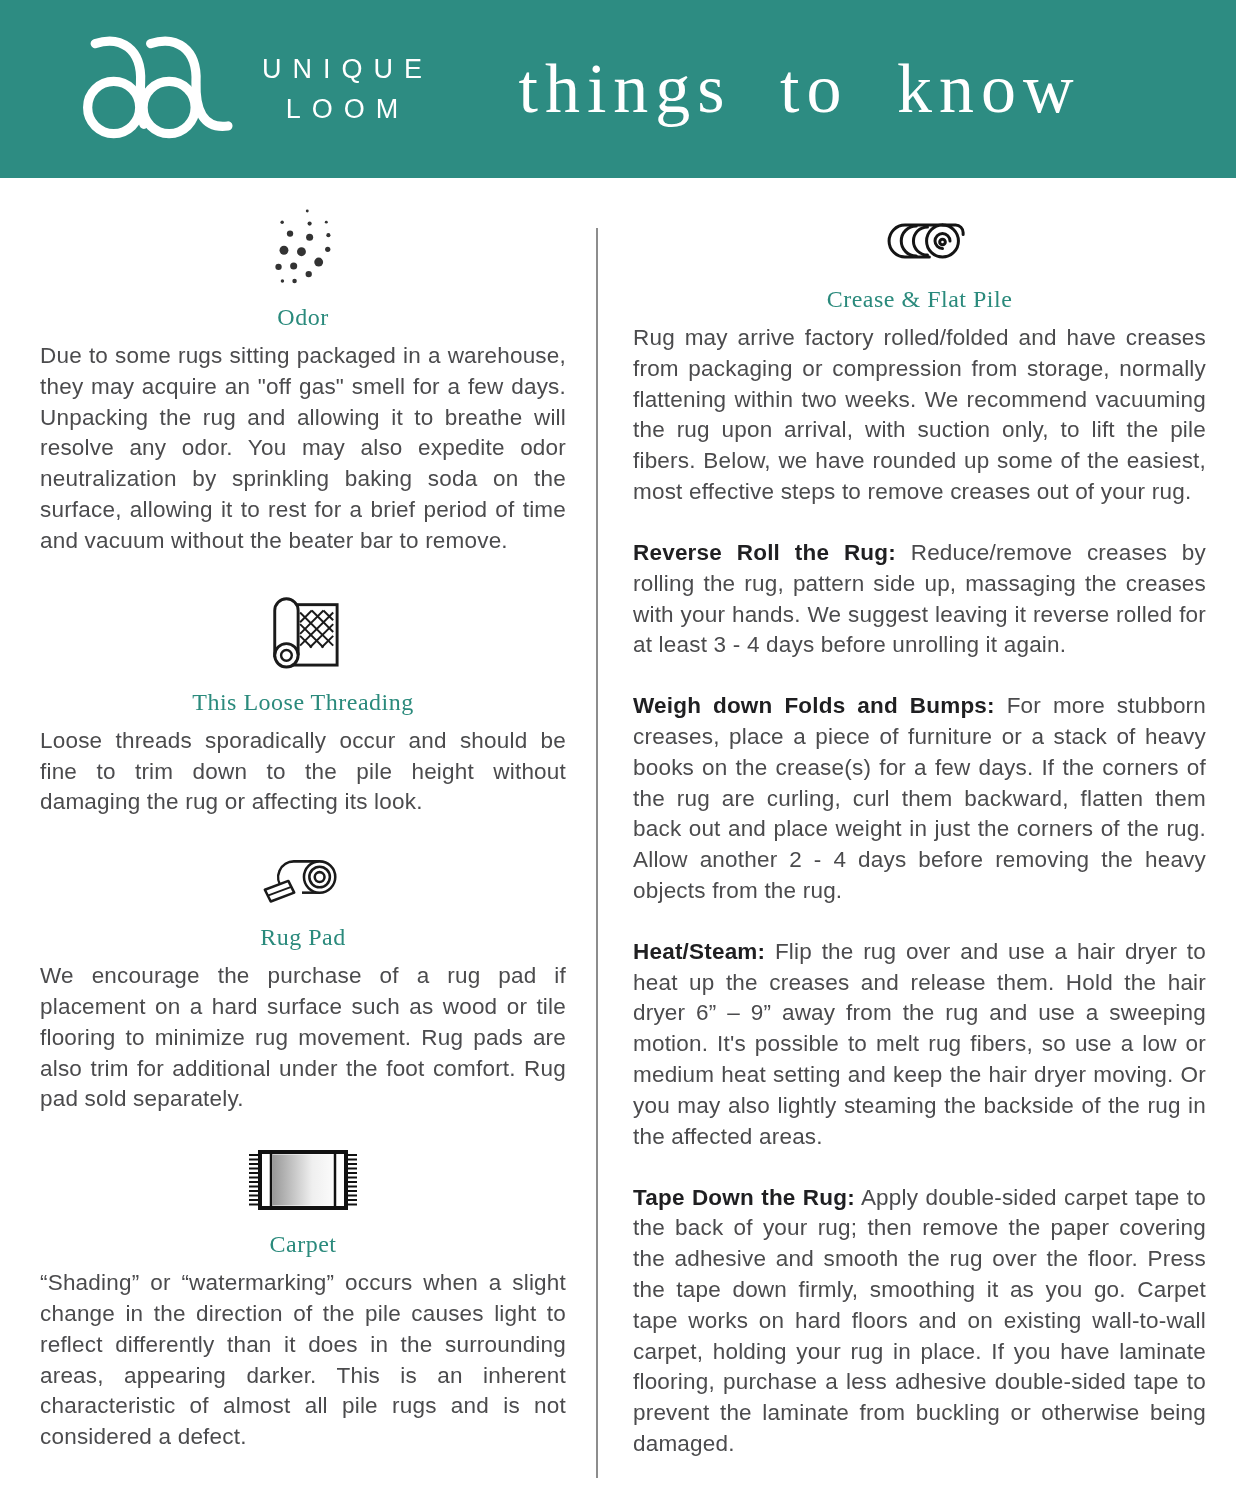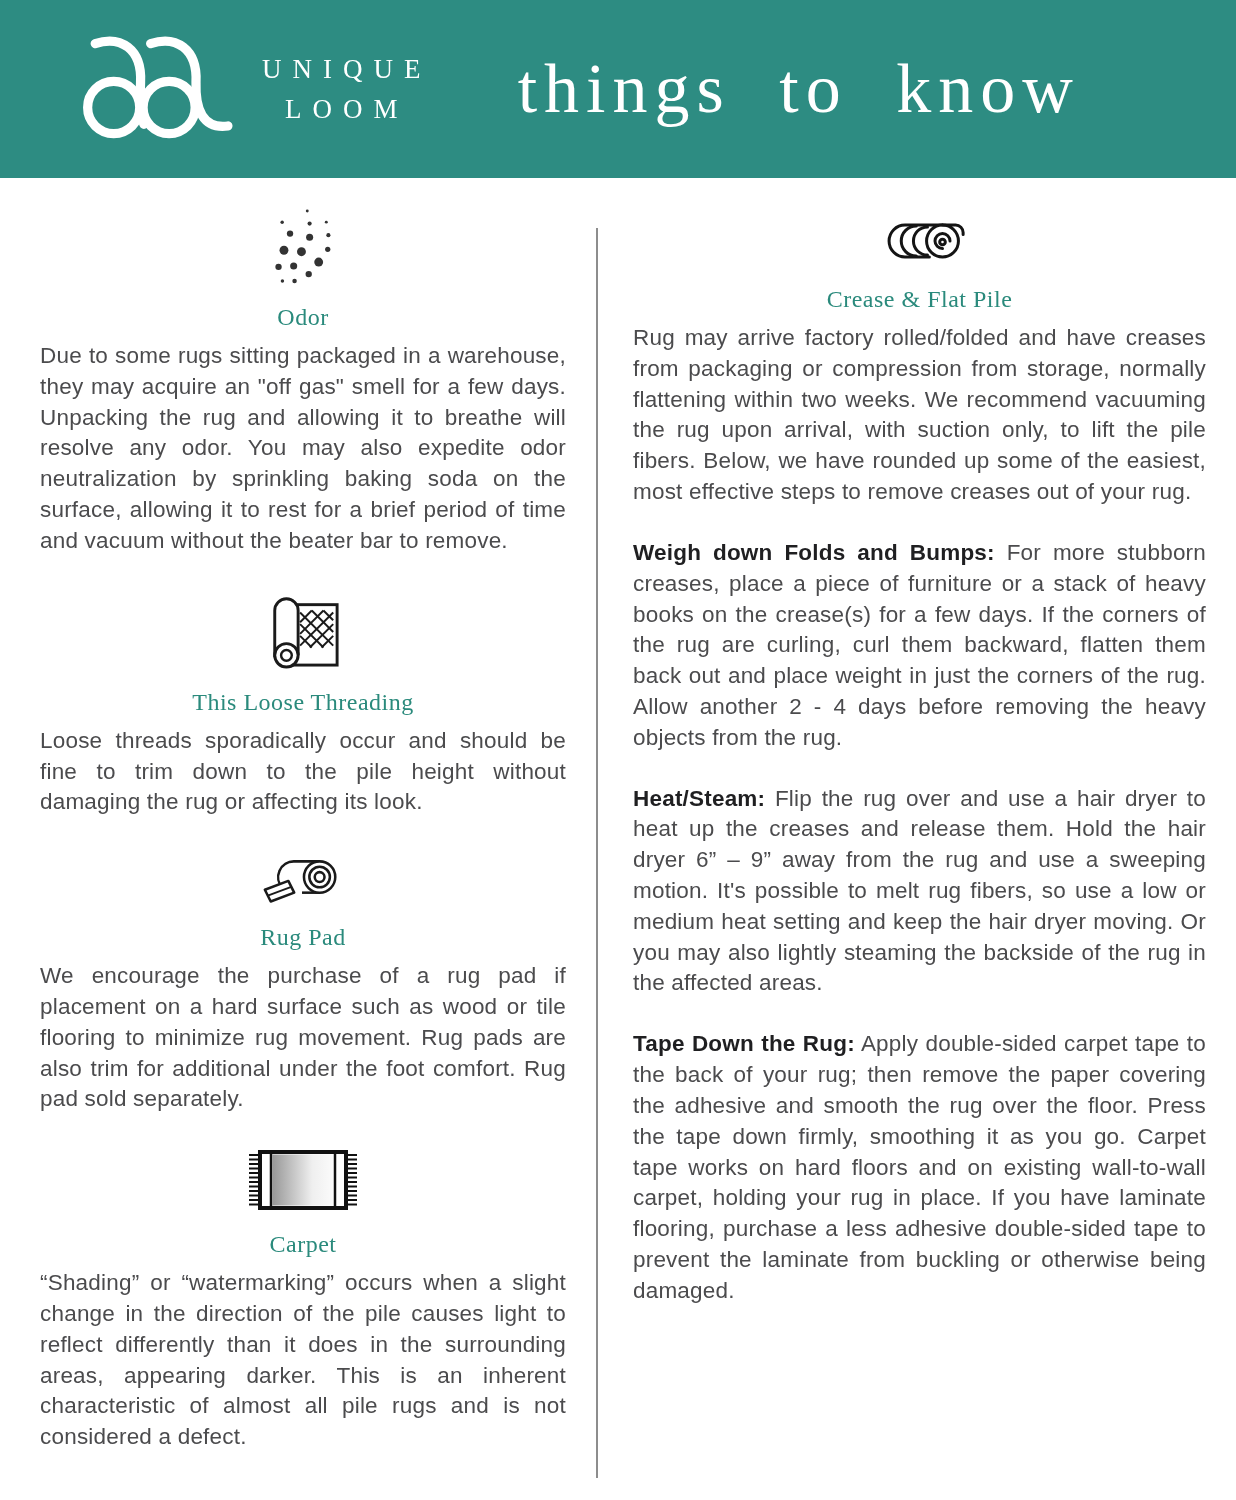--- a/index.html
+++ b/index.html
@@ -1,21 +1,21 @@
 <!DOCTYPE html>
 <html><head>
 <meta charset="utf-8">
 <style>
   html,body{margin:0;padding:0;background:#ffffff;}
   .page{width:1236px;height:1500px;background:#ffffff;overflow:hidden;position:relative;
         font-family:"Liberation Sans", sans-serif;}
   
   .header{height:178px;background:#2D8C82;display:flex;align-items:center;
           padding:0 60px 0 70px;box-sizing:border-box;}
-  .brand{display:flex;align-items:center;gap:24px;font-family:Liberation Serif, serif;}
+  .brand{display:flex;align-items:center;gap:24px;}
   .brand-text{color:#ffffff;font-size:27px;letter-spacing:11px;line-height:1.5;
               text-align:center;font-weight:400;}
   .brand-text .l2{display:block;}
   .page-title{flex:1;text-align:center;color:#ffffff;font-family:"Liberation Serif", serif;
               font-size:70px;font-weight:400;letter-spacing:7px;word-spacing:24px;
               padding-right:10px;white-space:nowrap;}
   
   .content{display:flex;padding-left:40px;box-sizing:border-box;align-items:stretch;}
   .col-left{width:526px;padding-top:28px;box-sizing:border-box;}
   .divider{width:2px;background:#8d8d8d;margin:50px 0 20px 30px;height:1250px;}
@@ -193,20 +193,21 @@
               <circle cx="72" cy="24" r="17" fill="#ffffff"></circle>
               <path d="M72,7 h14 a8,8 0 0 1 8,8 v2"></path>
               <path d="M80,24 a8,8 0 1 0 -8,8"></path>
               <circle cx="72" cy="25" r="3"></circle>
             </g>
           </svg>
         </div>
         <h2 class="section-heading">Crease &amp; Flat Pile</h2>
         <p class="body-text">Rug may arrive factory rolled/folded and have creases from packaging or compression from storage, normally flattening within two weeks. We recommend vacuuming the rug upon arrival, with suction only, to lift the pile fibers. Below, we have rounded up some of the easiest, most effective steps to remove creases out of your rug.</p>
 
+        <p class="body-text tip"><strong>Reverse Roll the Rug:</strong> <span>Reduce/remove creases by rolling the rug, pattern side up, massaging the creases with your hands. We suggest leaving it reverse rolled for at least 3 - 4 days before unrolling it again.</span></p>
 
         <p class="body-text tip"><strong>Weigh down Folds and Bumps:</strong> <span>For more stubborn creases, place a piece of furniture or a stack of heavy books on the crease(s) for a few days. If the corners of the rug are curling, curl them backward, flatten them back out and place weight in just the corners of the rug. Allow another 2 - 4 days before removing the heavy objects from the rug.</span></p>
 
         <p class="body-text tip"><strong>Heat/Steam:</strong> <span>Flip the rug over and use a hair dryer to heat up the creases and release them. Hold the hair dryer 6” – 9” away from the rug and use a sweeping motion. It's possible to melt rug fibers, so use a low or medium heat setting and keep the hair dryer moving. Or you may also lightly steaming the backside of the rug in the affected areas.</span></p>
 
         <p class="body-text tip"><strong>Tape Down the Rug:</strong> <span>Apply double-sided carpet tape to the back of your rug; then remove the paper covering the adhesive and smooth the rug over the floor. Press the tape down firmly, smoothing it as you go. Carpet tape works on hard floors and on existing wall-to-wall carpet, holding your rug in place. If you have laminate flooring, purchase a less adhesive double-sided tape to prevent the laminate from buckling or otherwise being damaged.</span></p>
       </div>
 
     </div>
   </div>

